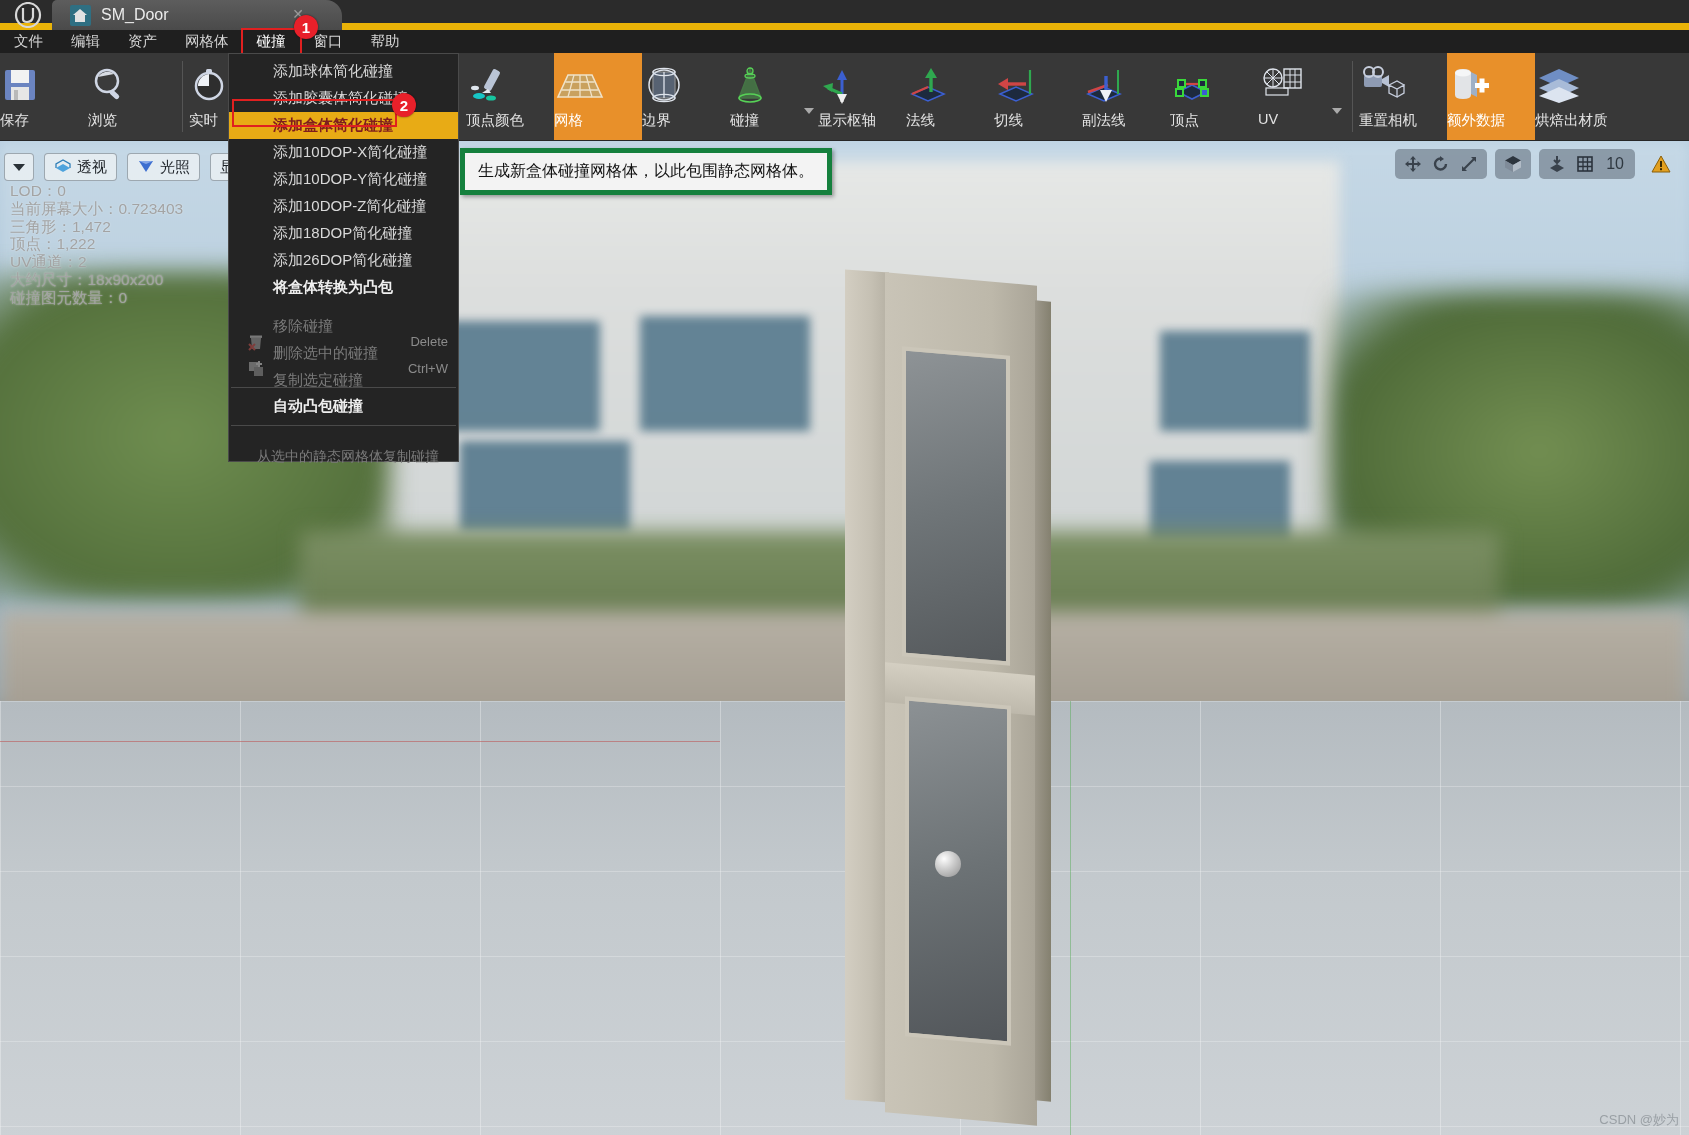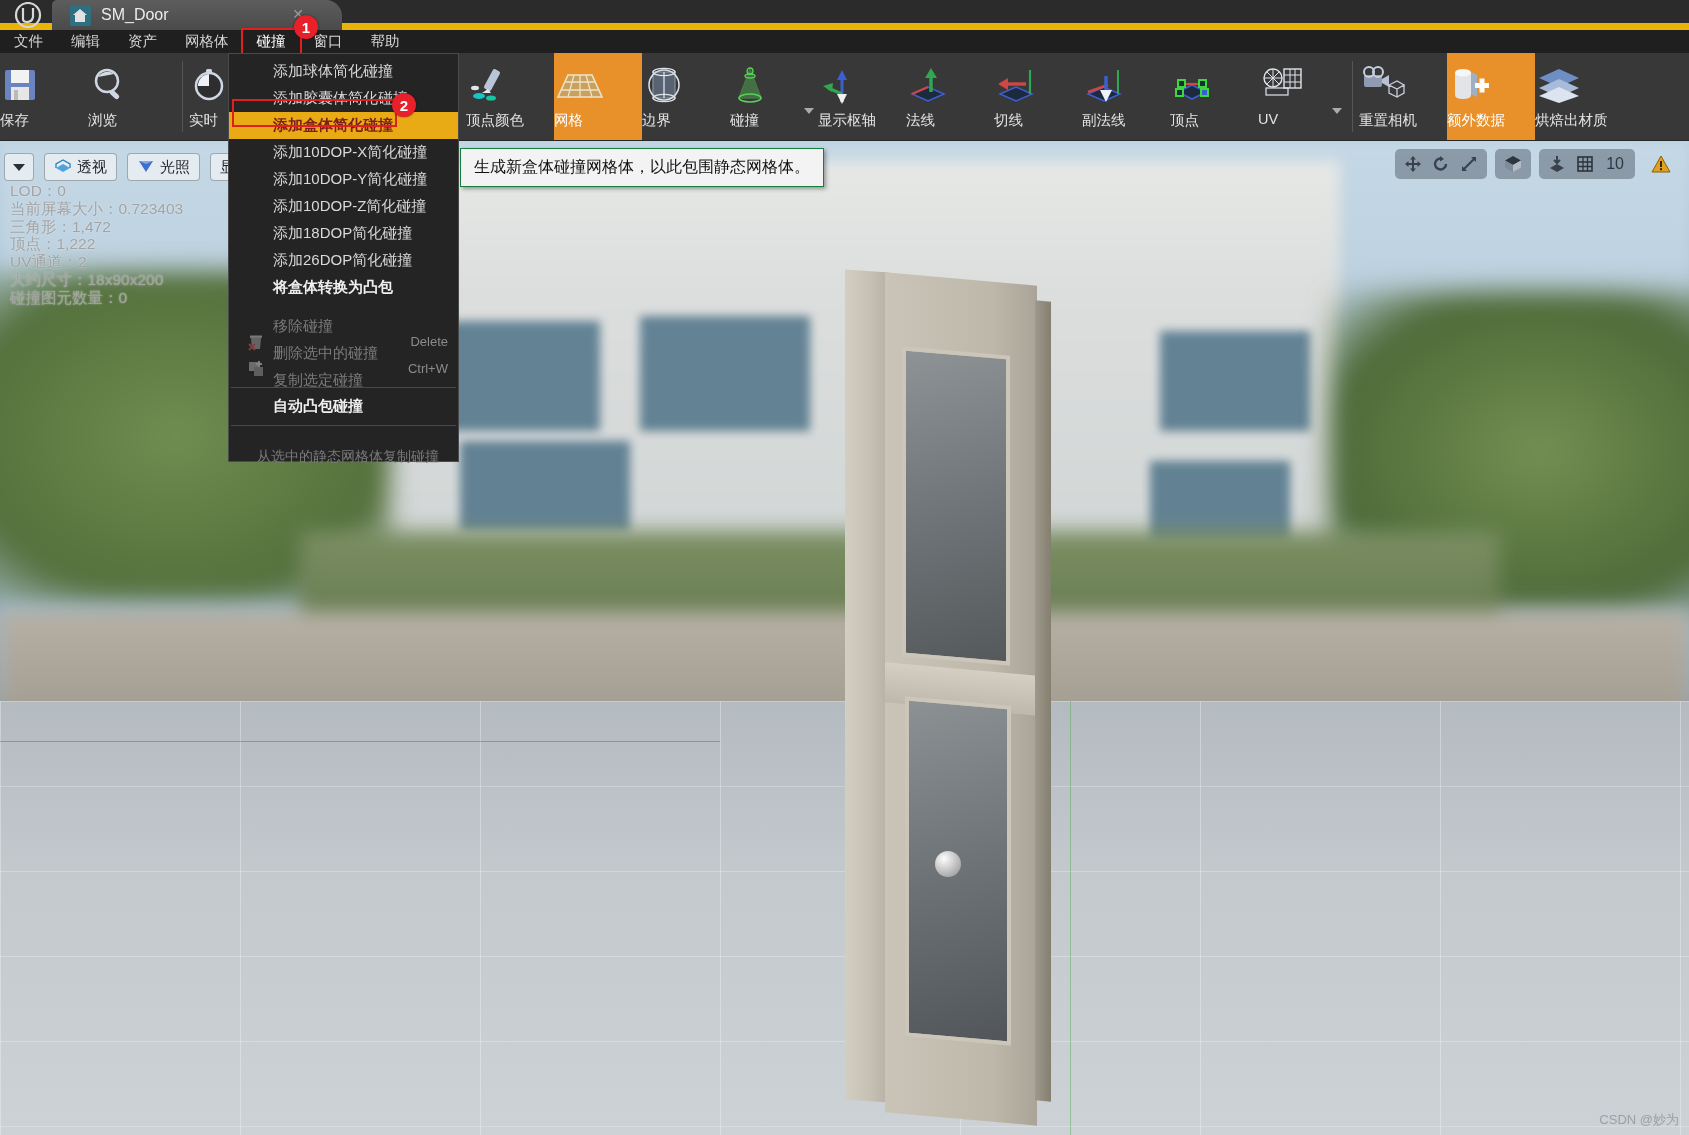--- a/index.html
+++ b/index.html
@@ -271,21 +271,21 @@
   .stats {
     position: absolute; left: 10px; top: 182px; z-index: 15;
     color: #a3a3a3; font-size: 15.5px; line-height: 17.8px;
     text-shadow: 0 0 2px rgba(255,255,255,.5);
   }
   .stats div { white-space: nowrap; }
 
   
   .tooltip {
     position: absolute; left: 460px; top: 148px; z-index: 45;
-    background: #f3f3f3; border: 1px solid #15803d;
+    background: #f3f3f3; border: 5px solid #15803d;
     padding: 8px 13px; color: #111; font-size: 16px;
     box-shadow: 2px 2px 4px rgba(0,0,0,.35);
   }
 
   
   .watermark {
     position: absolute; right: 10px; bottom: 6px;
     color: #9aa0a5; font-size: 13px; z-index: 30;
   }
 </style>

